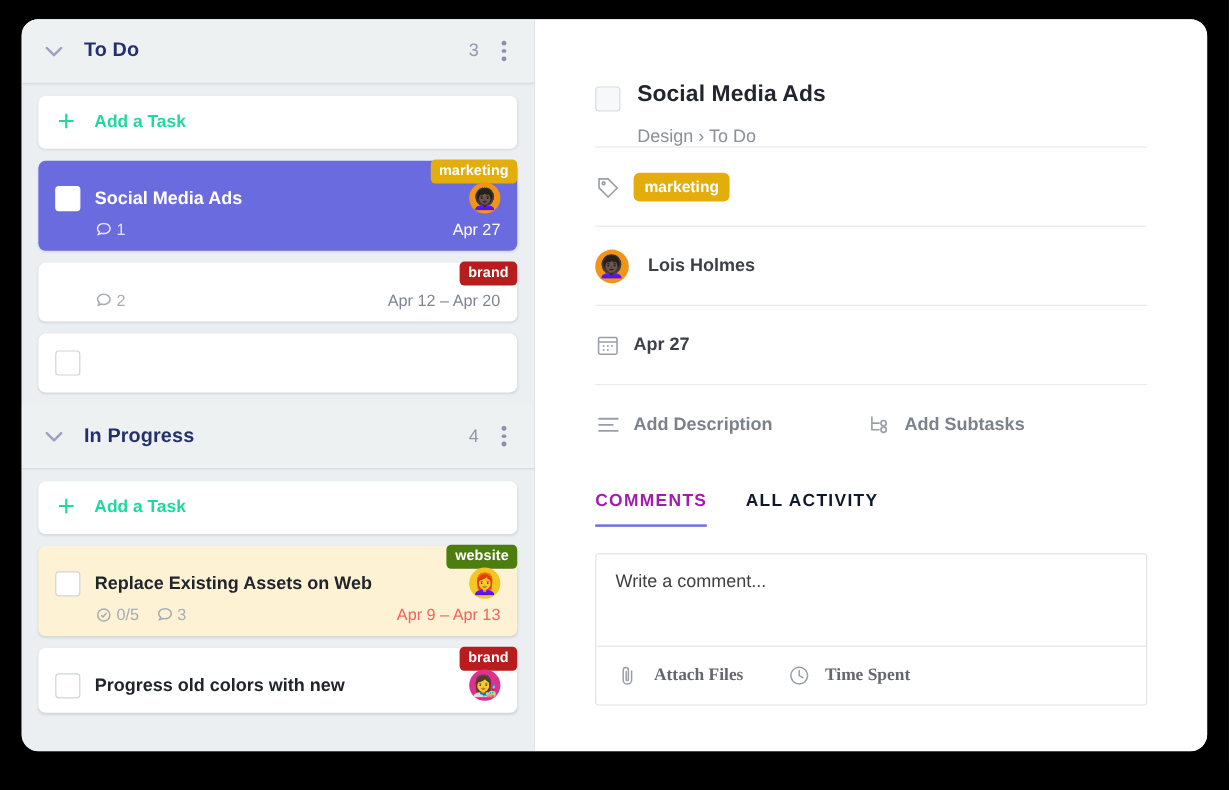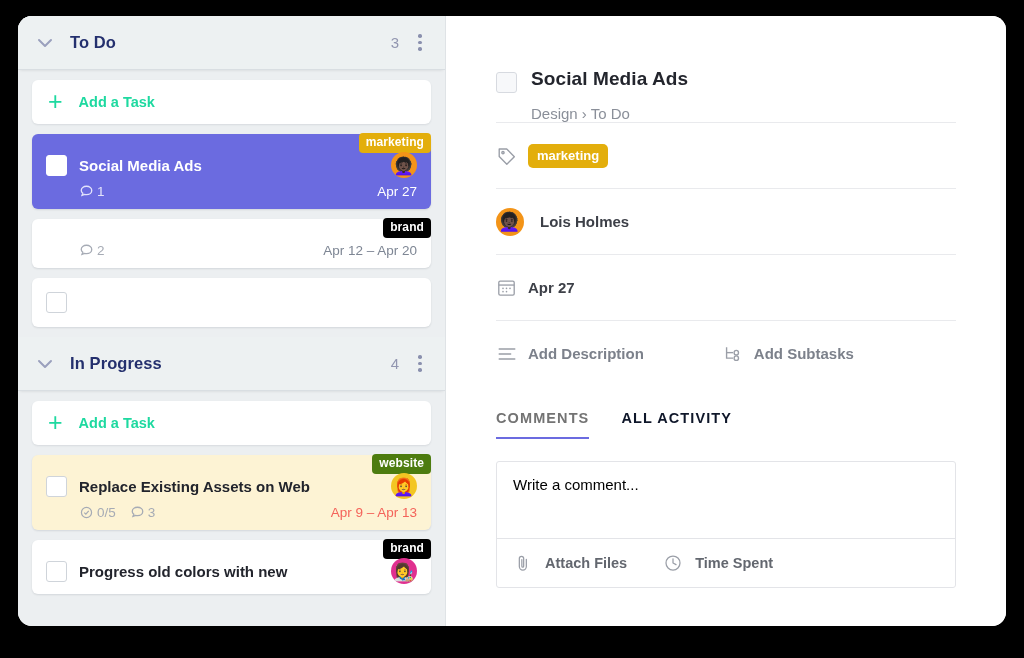--- a/index.html
+++ b/index.html
@@ -121,21 +121,21 @@
     top: -1px; right: 0px;
     font-size: 12px;
     font-weight: bold;
     color: #fff;
     padding: 2px 7px 3px 7px;
     border-radius: 4px;
     line-height: 1.25;
     letter-spacing: .1px;
   }
   .tag-marketing { background: #e3ae0c; }
-  .tag-brand     { background: #000000; }
+  .tag-brand     { background: #b91c1c; }
   .tag-website   { background: #4d7c0f; }
 
   .card-main {
     display: flex;
     align-items: center;
   }
   .cb {
     width: 21px; height: 21px;
     border-radius: 3px;
     background: #fff;
@@ -281,44 +281,45 @@
   .tab {
     font-size: 14.5px;
     font-weight: bold;
     letter-spacing: 1.1px;
     color: #0f172a;
     padding-bottom: 11px;
     cursor: pointer;
     border-bottom: 2.5px solid transparent;
   }
   .tab.active {
-    color: #737373;
+    color: #a21caf;
     border-bottom-color: #6b6be0;
   }
 
   
   .comment-box {
     margin-top: 22px;
     border: 1px solid #e3e4e8;
     border-radius: 3px;
     overflow: hidden;
   }
   .comment-input {
     height: 76px;
     padding: 14px 16px;
     font-size: 15px;
-    color: #000000;
+    color: #404040;
     font-family: "Liberation Sans", sans-serif;
   }
   .comment-actions {
     border-top: 1px solid #e3e4e8;
     display: flex;
     align-items: center;
     padding: 14px 16px;
     gap: 36px;
+    font-family: Liberation Serif, serif;
   }
   .caction {
     display: flex;
     align-items: center;
     gap: 12px;
     cursor: pointer;
   }
   .caction-label {
     font-size: 14.5px;
     font-weight: bold;

